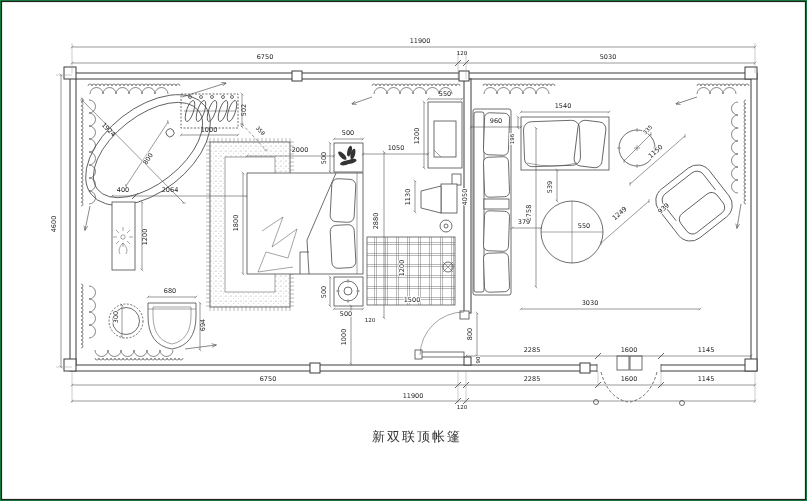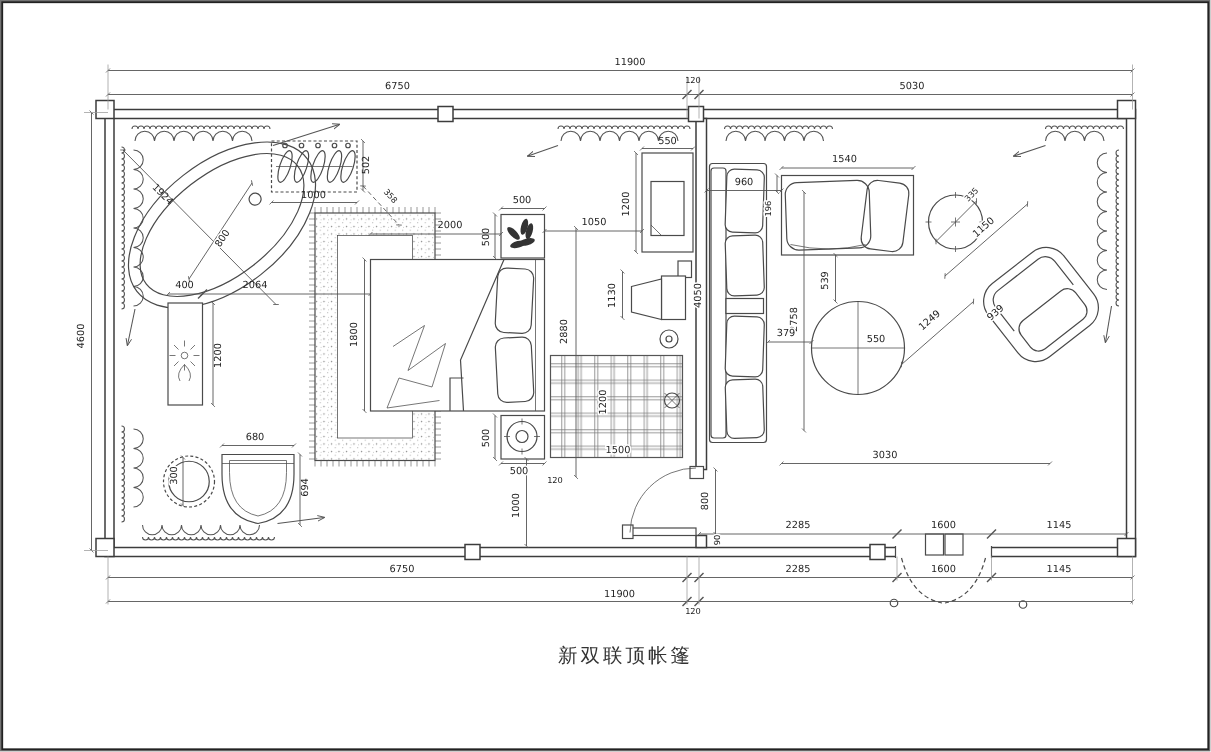--- a/index.html
+++ b/index.html
@@ -1,16 +1,16 @@
 <!DOCTYPE html>
 <html><head>
 <meta charset="utf-8">
 <style>
   html,body{margin:0;padding:0;background:#e8e8e8;}
-  .page{width:807px;height:501px;background:#737373;position:relative;margin:0 auto;
+  .page{width:807px;height:501px;background:#15803d;position:relative;margin:0 auto;
         font-family:"DejaVu Sans",sans-serif;}
   svg{display:block;}
   svg text{text-anchor:middle;font:6.5px "DejaVu Sans",sans-serif;fill:#222;}
   .sm{font-size:5.5px;}
   .w{fill:#fff;stroke:#3c3c3c;stroke-width:1;}
   .f{fill:none;stroke:#4a4a4a;stroke-width:.8;}
   .fw{fill:#fff;stroke:#4a4a4a;stroke-width:.8;}
   .thin{stroke-width:.5;}
   .dim{stroke:#555;stroke-width:.6;fill:none;marker-start:url(#tk);marker-end:url(#tk);}
   .ext{stroke:#999;stroke-width:.5;}

